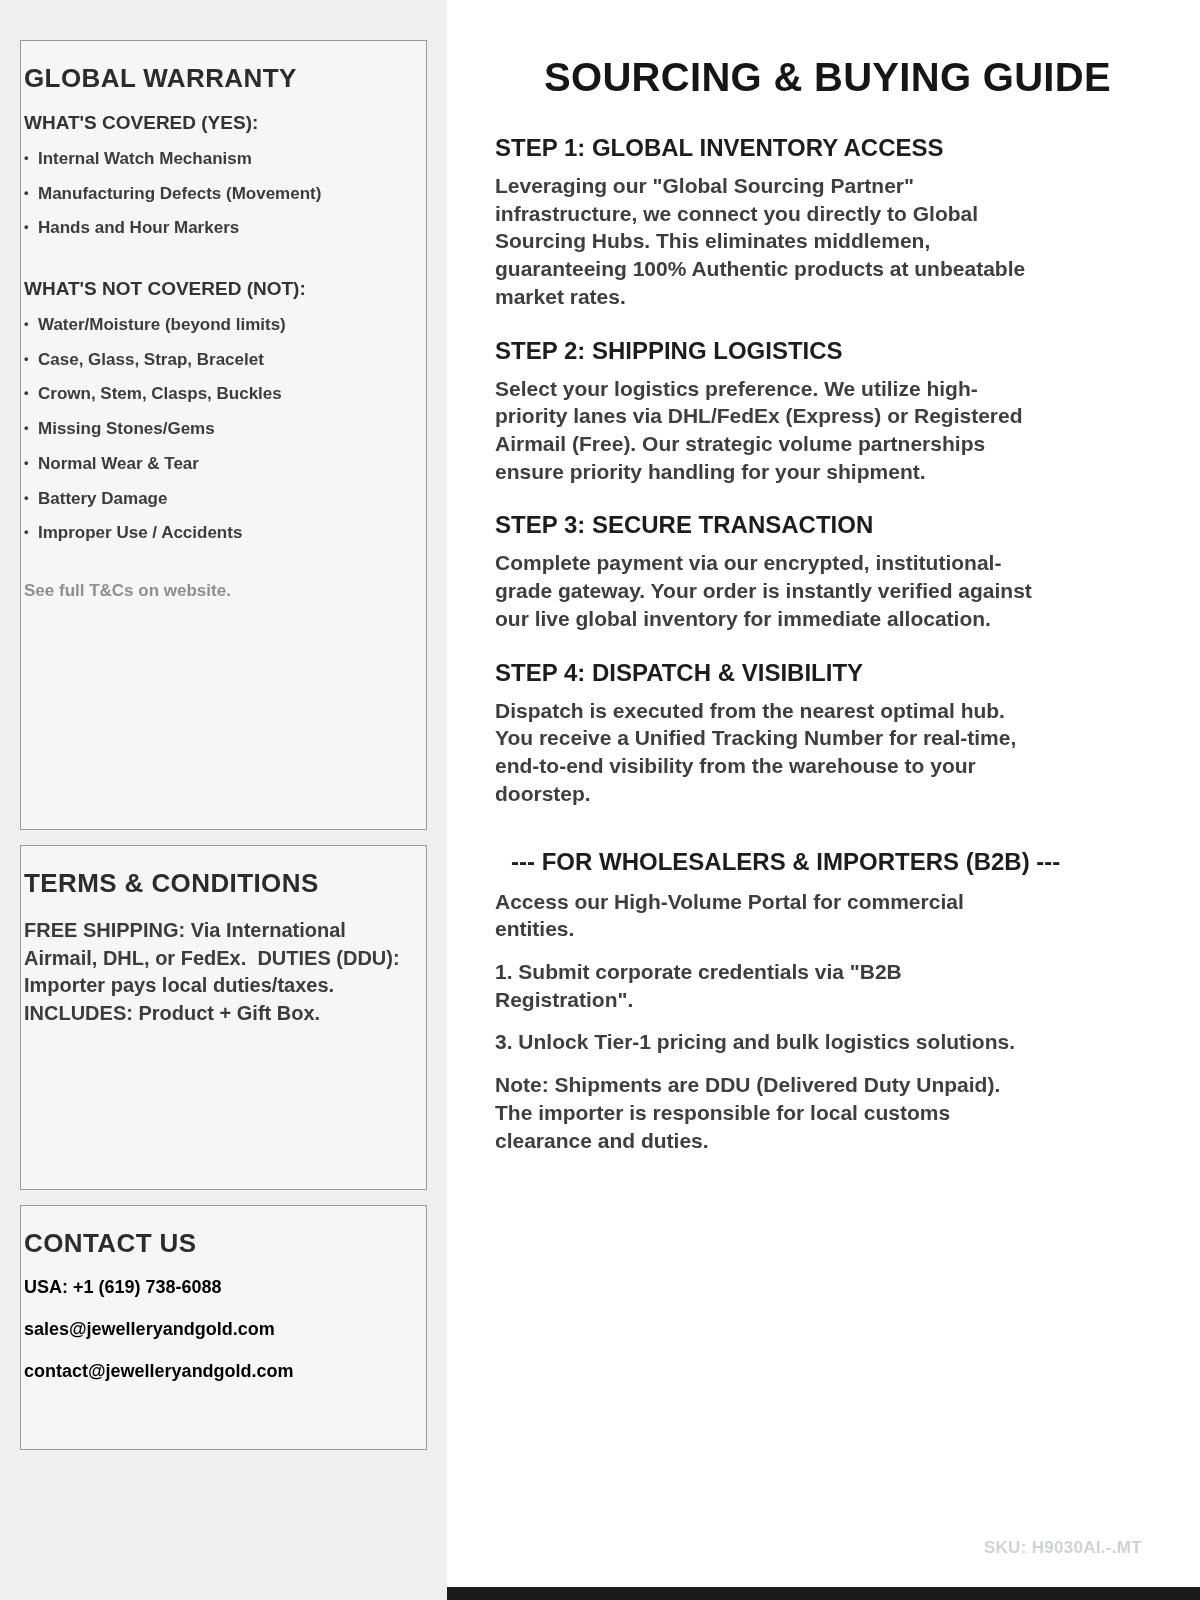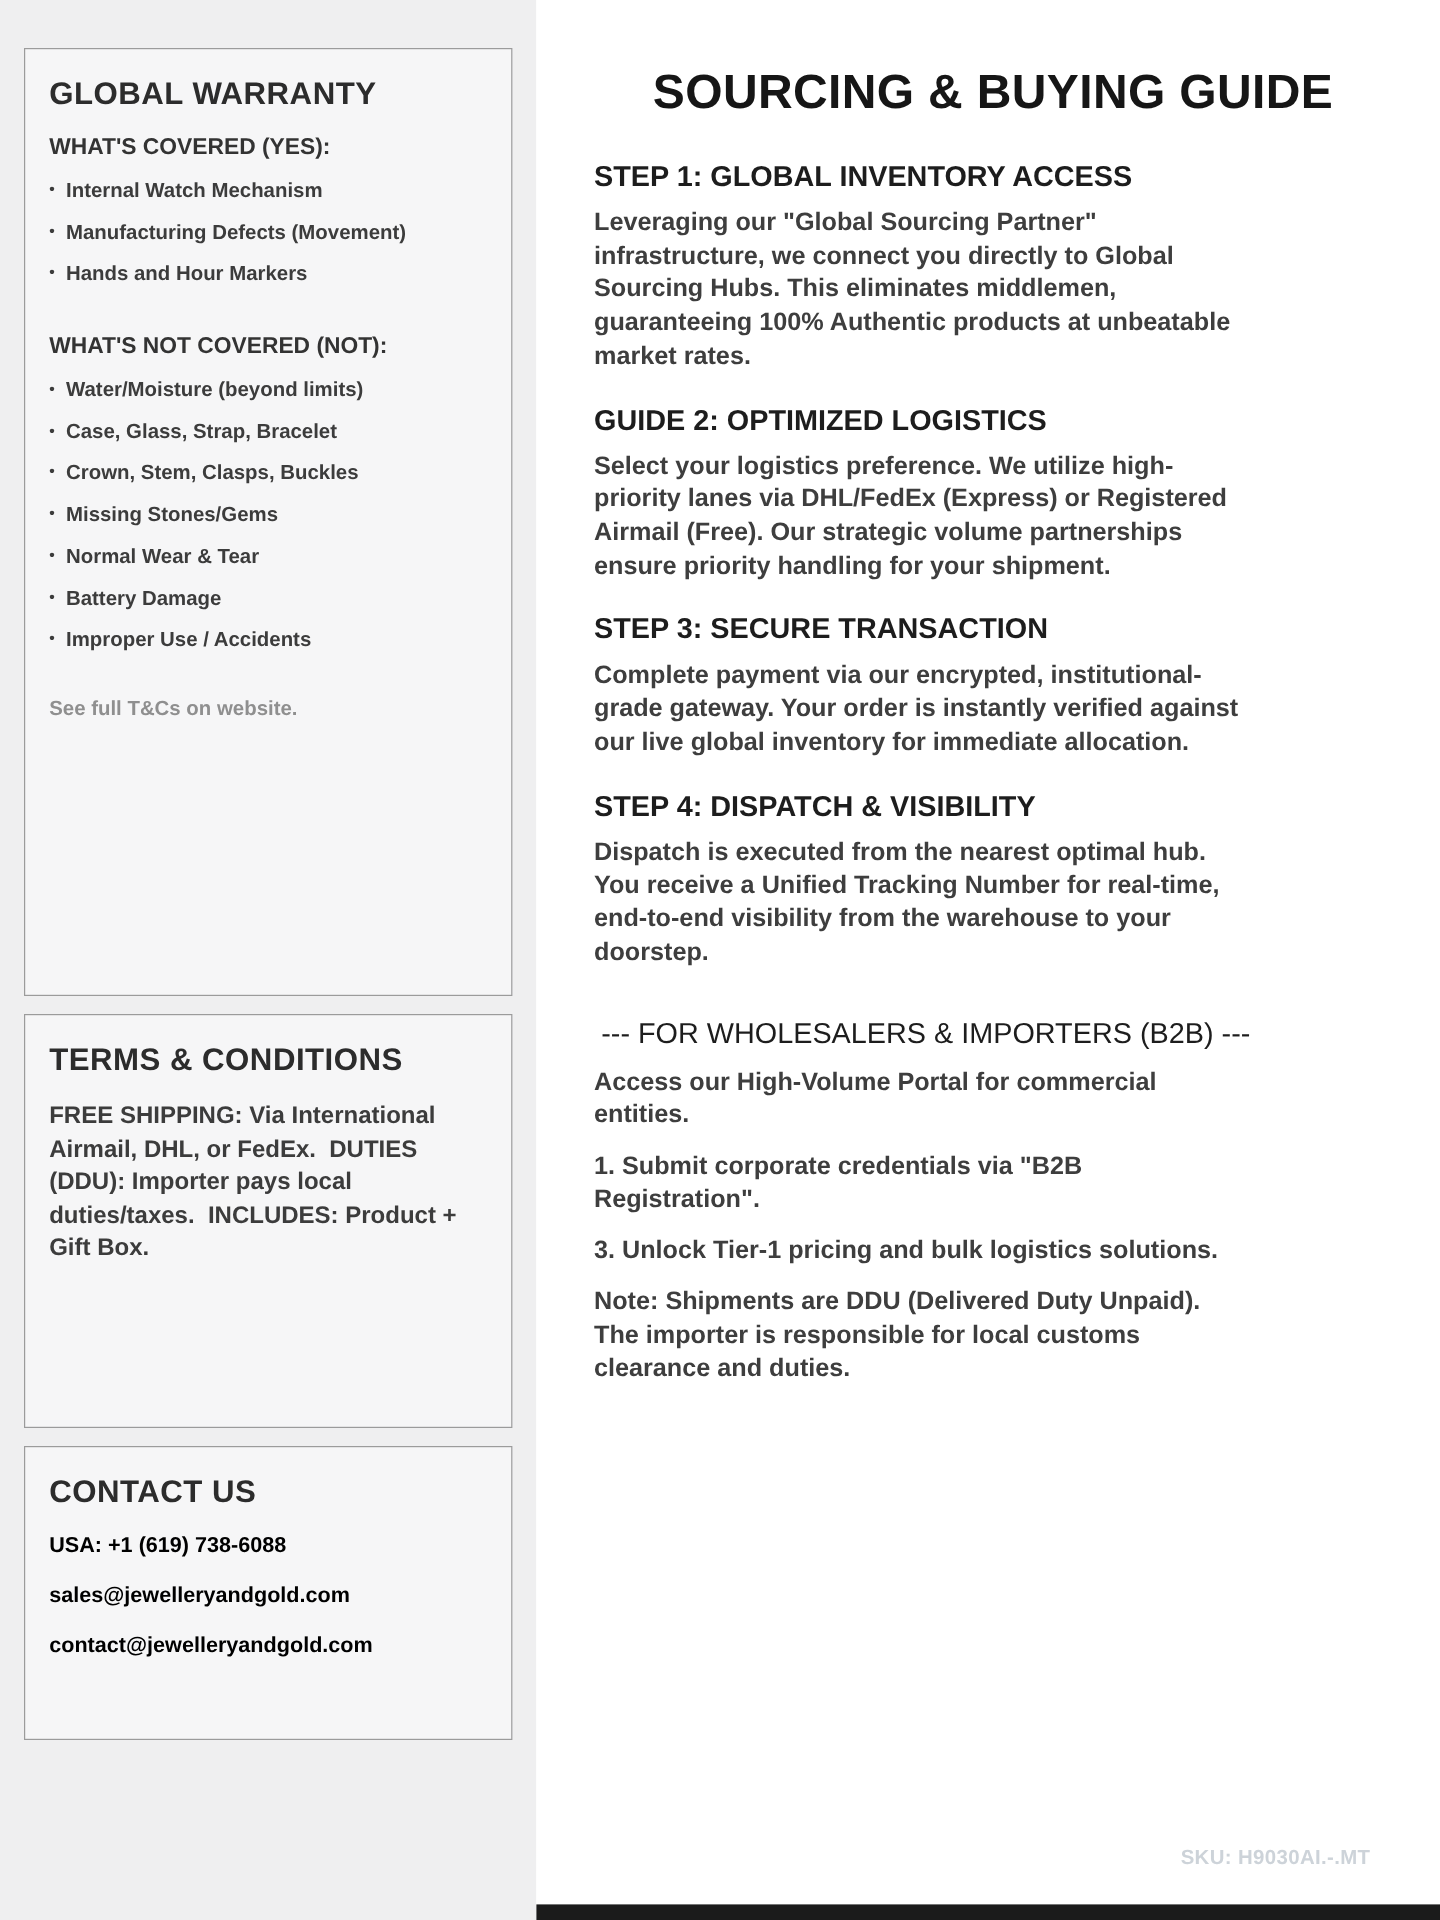--- a/index.html
+++ b/index.html
@@ -21,21 +21,21 @@
     left: 0; top: 0;
     width: 447px; height: 1600px;
     background: #efeff0;
   }
   .side-box {
     position: absolute;
     left: 20px;
     width: 407px;
     background: #f6f6f7;
     border: 1px solid #9b9b9b;
-    padding: 18px 20px;
+    padding: 18px 3px;
   }
   .box-warranty { top: 40px;  height: 790px; }
   .box-terms    { top: 845px; height: 345px; }
   .box-contact  { top: 1205px; height: 245px; }
 
   .side-title {
     font-size: 26px;
     font-weight: 800;
     color: #2c2c2c;
     letter-spacing: 0.4px;
@@ -107,23 +107,23 @@
   }
   .step-body, .b2b-text {
     font-size: 21px;
     font-weight: 600;
     color: #3e3e3e;
     line-height: 1.32;
     max-width: 545px;
   }
   .b2b-heading {
     font-size: 24px;
-    font-weight: 400;
+    font-weight: 700;
     color: #1d1d1d;
-    margin: 40px 0 12px 6px;
+    margin: 40px 0 12px 16px;
   }
   .b2b-text { margin-bottom: 15px; }
   .b2b-note { margin-top: 12px; }
   .sku {
     position: absolute;
     right: 58px;
     bottom: 42px;
     font-size: 17px;
     font-weight: 700;
     color: #cdd3d9;
@@ -176,21 +176,21 @@
     </div>
 
   </div>
 
   <div class="main">
     <div class="main-title">SOURCING &amp; BUYING GUIDE</div>
 
     <div class="step-heading">STEP 1: GLOBAL INVENTORY ACCESS</div>
     <div class="step-body">Leveraging our "Global Sourcing Partner" infrastructure, we connect you directly to Global Sourcing Hubs. This eliminates middlemen, guaranteeing 100% Authentic products at unbeatable market rates.</div>
 
-    <div class="step-heading">GUIDE 2: OPTIMIZED LOGISTICS</div>
+    <div class="step-heading">STEP 2: SHIPPING LOGISTICS</div>
     <div class="step-body">Select your logistics preference. We utilize high-priority lanes via DHL/FedEx (Express) or Registered Airmail (Free). Our strategic volume partnerships ensure priority handling for your shipment.</div>
 
     <div class="step-heading">STEP 3: SECURE TRANSACTION</div>
     <div class="step-body">Complete payment via our encrypted, institutional-grade gateway. Your order is instantly verified against our live global inventory for immediate allocation.</div>
 
     <div class="step-heading">STEP 4: DISPATCH &amp; VISIBILITY</div>
     <div class="step-body">Dispatch is executed from the nearest optimal hub. You receive a Unified Tracking Number for real-time, end-to-end visibility from the warehouse to your doorstep.</div>
 
     <div class="b2b-heading">--- FOR WHOLESALERS &amp; IMPORTERS (B2B) ---</div>
     <div class="b2b-text">Access our High-Volume Portal for commercial entities.</div>

